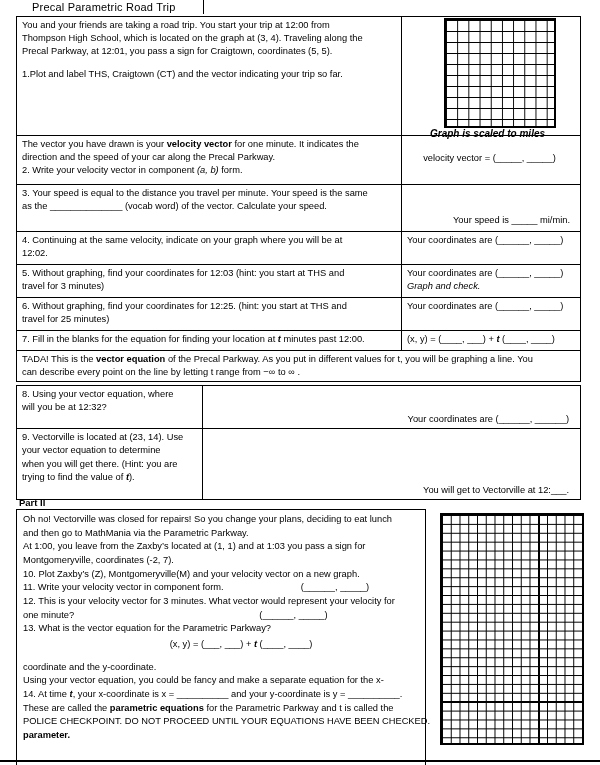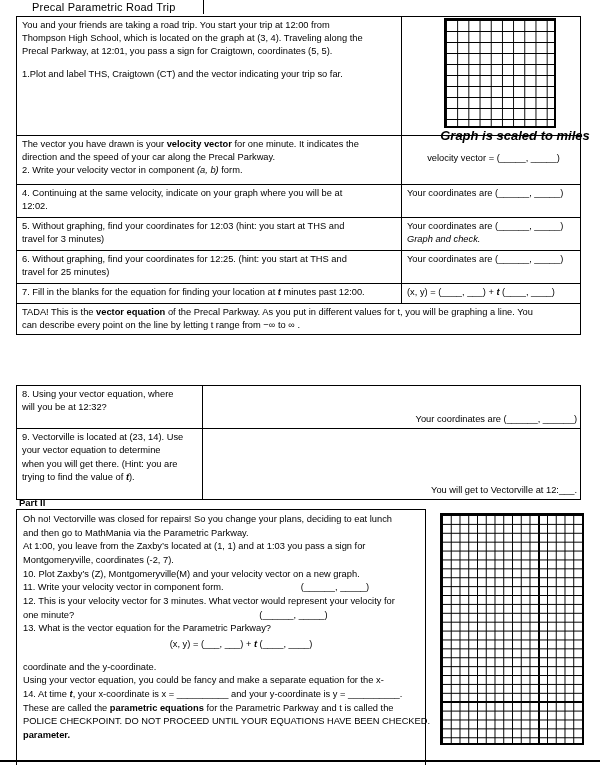--- a/index.html
+++ b/index.html
@@ -45,21 +45,21 @@
   
   .tbl {
     position: absolute;
     border-collapse: collapse;
     table-layout: fixed;
     font-size: 9.3px;
     line-height: 1.42;
   }
   .tbl td {
     border: 1px solid #000;
-    padding: 2px 0 2px 5px;
+    padding: 2px 8px 2px 5px;
     vertical-align: top;
   }
   #part1-table {
     left: 16px;
     top: 16px;
     width: 564px;
   }
   .cellnote {
     display: block;
   }
@@ -87,22 +87,22 @@
       linear-gradient(to right, #000 1px, transparent 1px),
       linear-gradient(to bottom, #000 1px, transparent 1px);
     background-size: 11.2px 11px;
     background-position: 0 0;
   }
   .graph-caption {
     position: absolute;
     left: 430px;
     top: 128px;
     width: 170px;
-    text-align: center;
-    font-size: 13px;
+    text-align: left;
+    font-size: 10px;
     font-style: italic;
     font-weight: bold;
     white-space: nowrap;
   }
 
   
   .part2-label {
     position: absolute;
     left: 19px;
     top: 497px;
@@ -202,20 +202,29 @@
         <td style="height:44px">
           <span class="cellnote">The vector you have drawn is your <b class="b">velocity vector</b> for one minute.  It indicates the</span>
           <span class="cellnote">direction and the speed of your car along the Precal Parkway.</span>
           <span class="cellnote">2. Write your velocity vector in component <i class="i">(a, b)</i> form.</span>
         </td>
         <td>
           <span class="center-amt" style="margin-top:14px">velocity vector = (_____, _____)</span>
         </td>
       </tr>
 
+      <tr>
+        <td style="height:42px">
+          <span class="cellnote">3. Your speed is equal to the distance you travel per minute.  Your speed is the same</span>
+          <span class="cellnote">as the ______________ (vocab word) of the vector. Calculate your speed.</span>
+        </td>
+        <td>
+          <span class="right-amt" style="margin-top:27px; padding-right:2px">Your speed is _____ mi/min.</span>
+        </td>
+      </tr>
 
       <tr>
         <td style="height:28px">
           <span class="cellnote">4. Continuing at the same velocity, indicate on your graph where you will be at</span>
           <span class="cellnote">12:02.</span>
         </td>
         <td>
           <span class="cellnote">Your coordinates are (______, _____)</span>
         </td>
       </tr>

